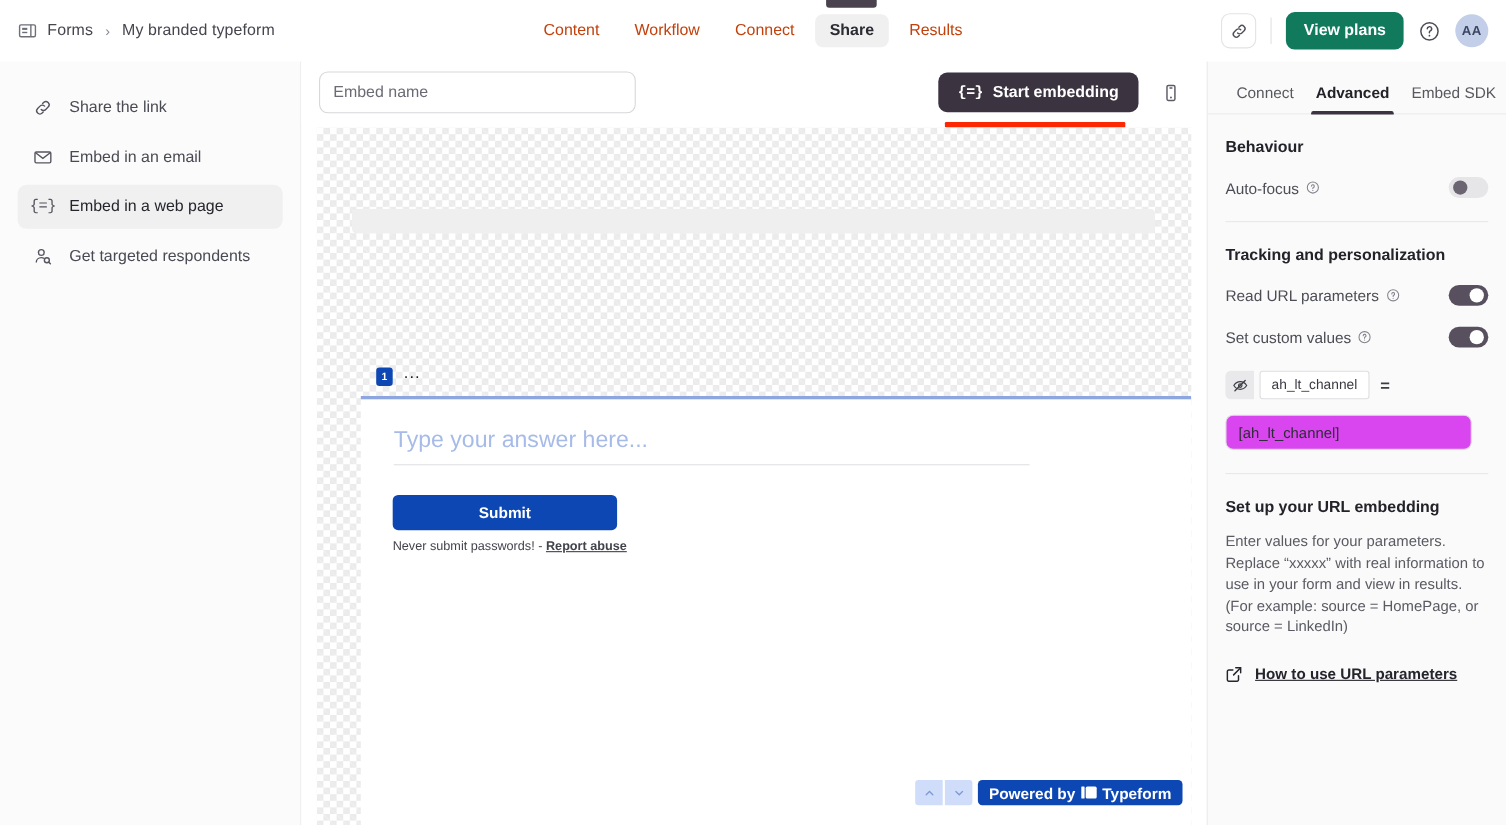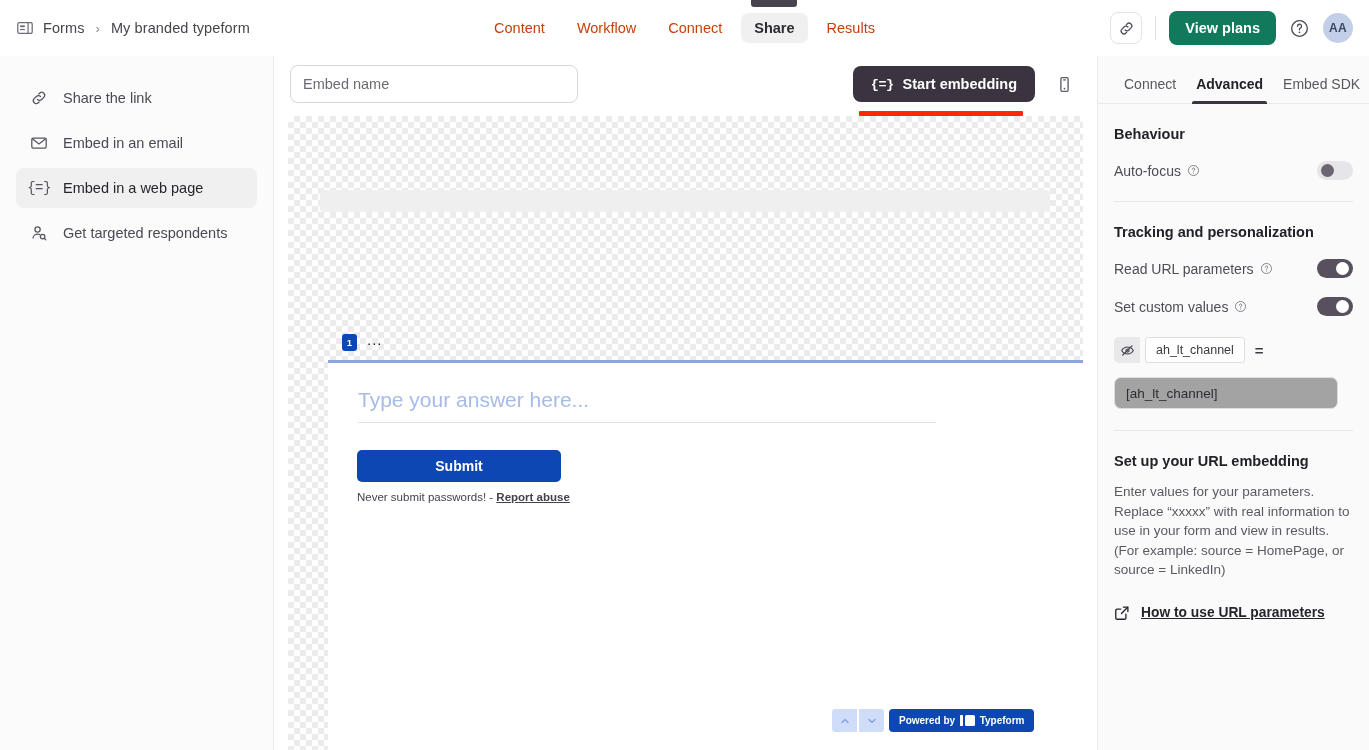--- a/index.html
+++ b/index.html
@@ -148,21 +148,21 @@
   .chev {
     width: 25px; height: 23px; background: #cfddfa; color: #7e9ad6;
     display: flex; align-items: center; justify-content: center; font-size: 12px;
   }
   .chev:first-child { border-radius: 3px 0 0 3px; }
   .chev:last-child { border-radius: 0 3px 3px 0; }
   .powered {
     position: absolute; top: 593px; left: 601px; height: 23px;
     background: #0d47b3; color: #fff; border-radius: 4px;
     display: flex; align-items: center; gap: 5px; padding: 0 10px;
-    font-size: 10px; font-weight: 600;
+    font-size: 14px; font-weight: 600;
   }
   .tf-mark { display: flex; gap: 1.5px; align-items: center; }
   .tf-mark i { display: block; background: #fff; }
   .tf-bar { width: 3px; height: 11px; border-radius: .5px; }
   .tf-sq { width: 10px; height: 11px; border-radius: 1.5px; }
 
   
   .rightpanel {
     position: absolute; top: 56px; left: 1097px; width: 272px; height: 694px;
     background: #fafafa; border-left: 1px solid #ebebed;
@@ -197,21 +197,21 @@
     display: flex; align-items: center; justify-content: center; color: #3f3f48;
   }
   .param-chip {
     height: 26px; background: #fff; border: 1px solid #dedee1; border-radius: 3px;
     display: flex; align-items: center; padding: 0 10px; font-size: 12.5px; color: #3a3a43;
     margin-left: -5px;
   }
   .eq { font-size: 15px; color: #3c3c45; font-weight: 600; }
   .param-value {
     margin-top: 14px; width: 224px; height: 32px; border: 1px solid #dedee1; border-radius: 7px;
-    background: #a3a3a3; padding: 0 11px; font-size: 13.5px; color: #2c2c34;
+    background: #d946ef; padding: 0 11px; font-size: 13.5px; color: #2c2c34;
     font-family: "Liberation Sans", sans-serif;
   }
   .rhelp-title { font-size: 14.5px; font-weight: 700; color: #222229; margin-top: 22px; }
   .rhelp-body { font-size: 13.5px; line-height: 19.5px; color: #5a5a63; margin-top: 13px; }
   .rlink { display: flex; align-items: center; gap: 11px; margin-top: 25px; }
   .rlink span { font-size: 13.8px; color: #25252c; text-decoration: underline; font-weight: 600; }
   .ext-ic { width: 16px; height: 16px; color: #25252c; }
 </style>
 </head>
 <body>

